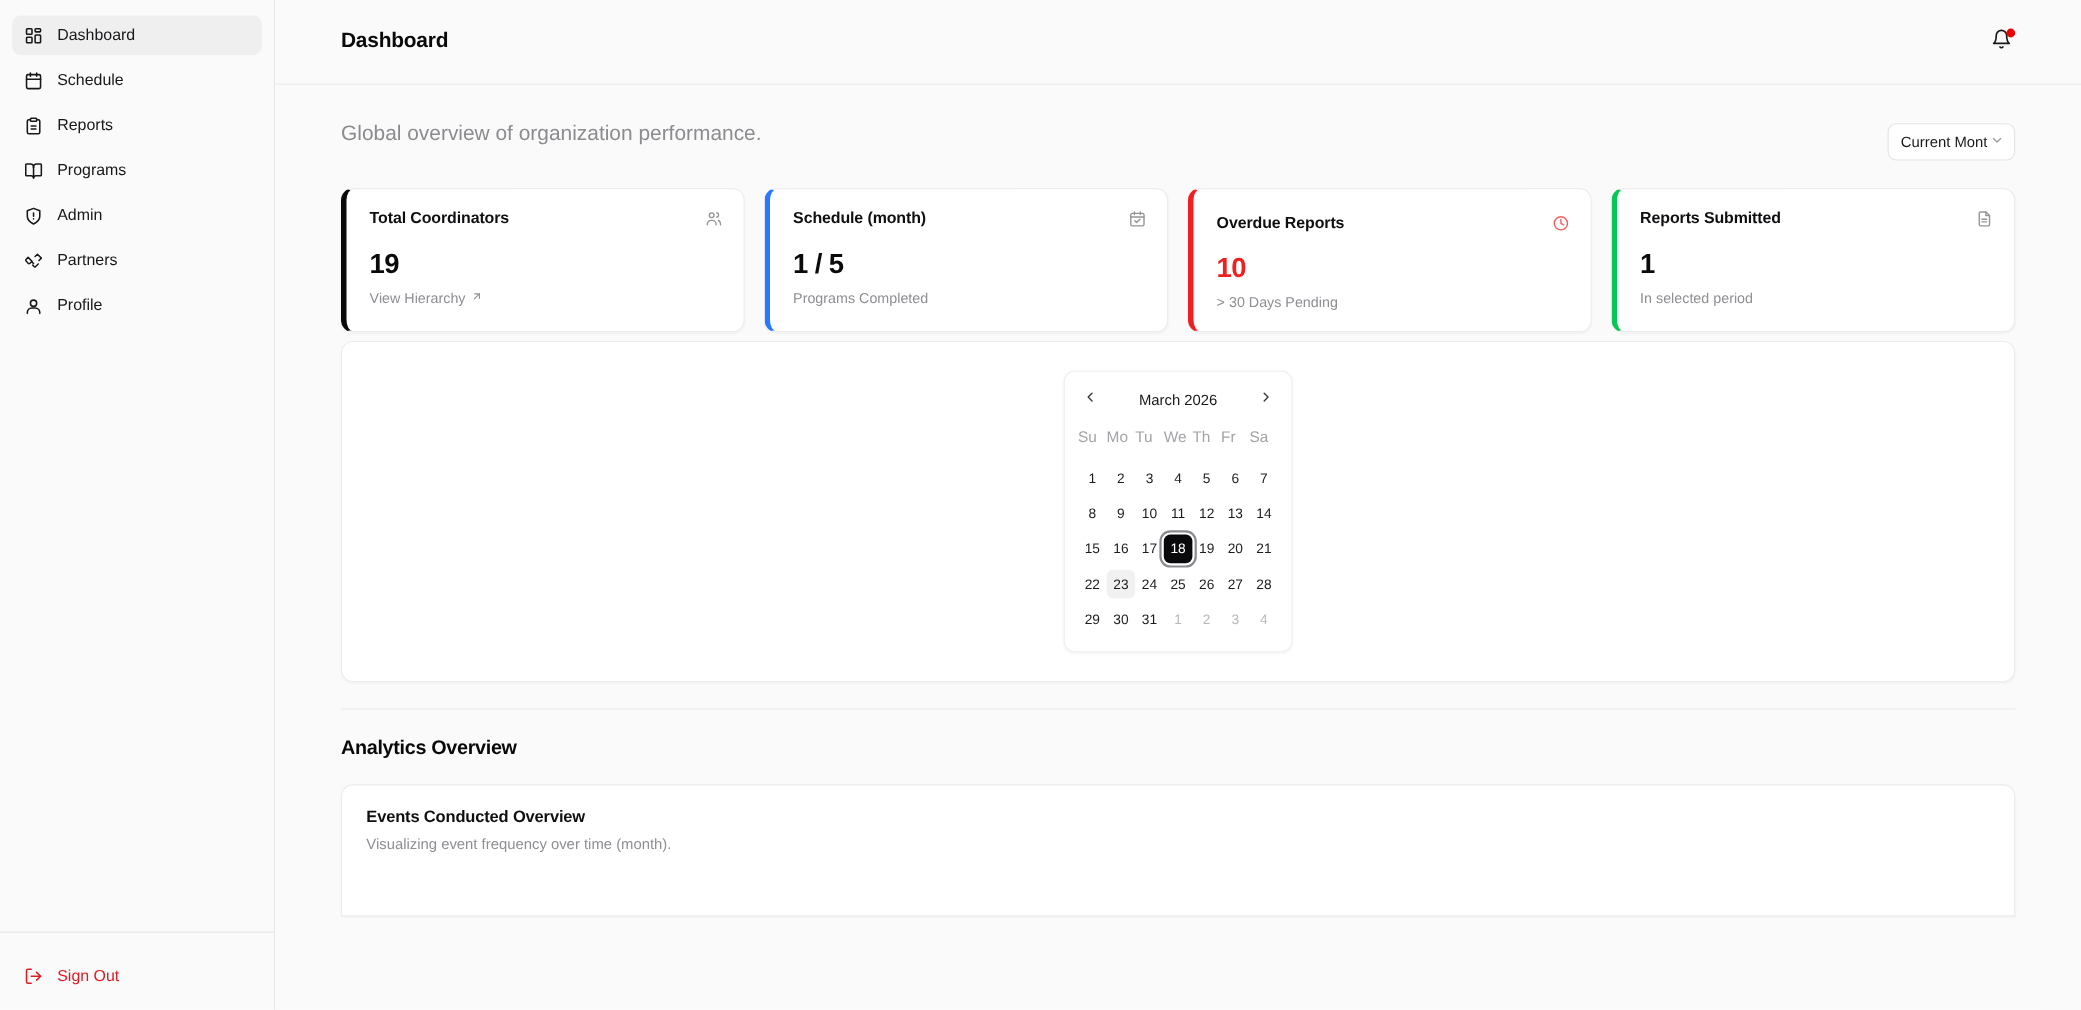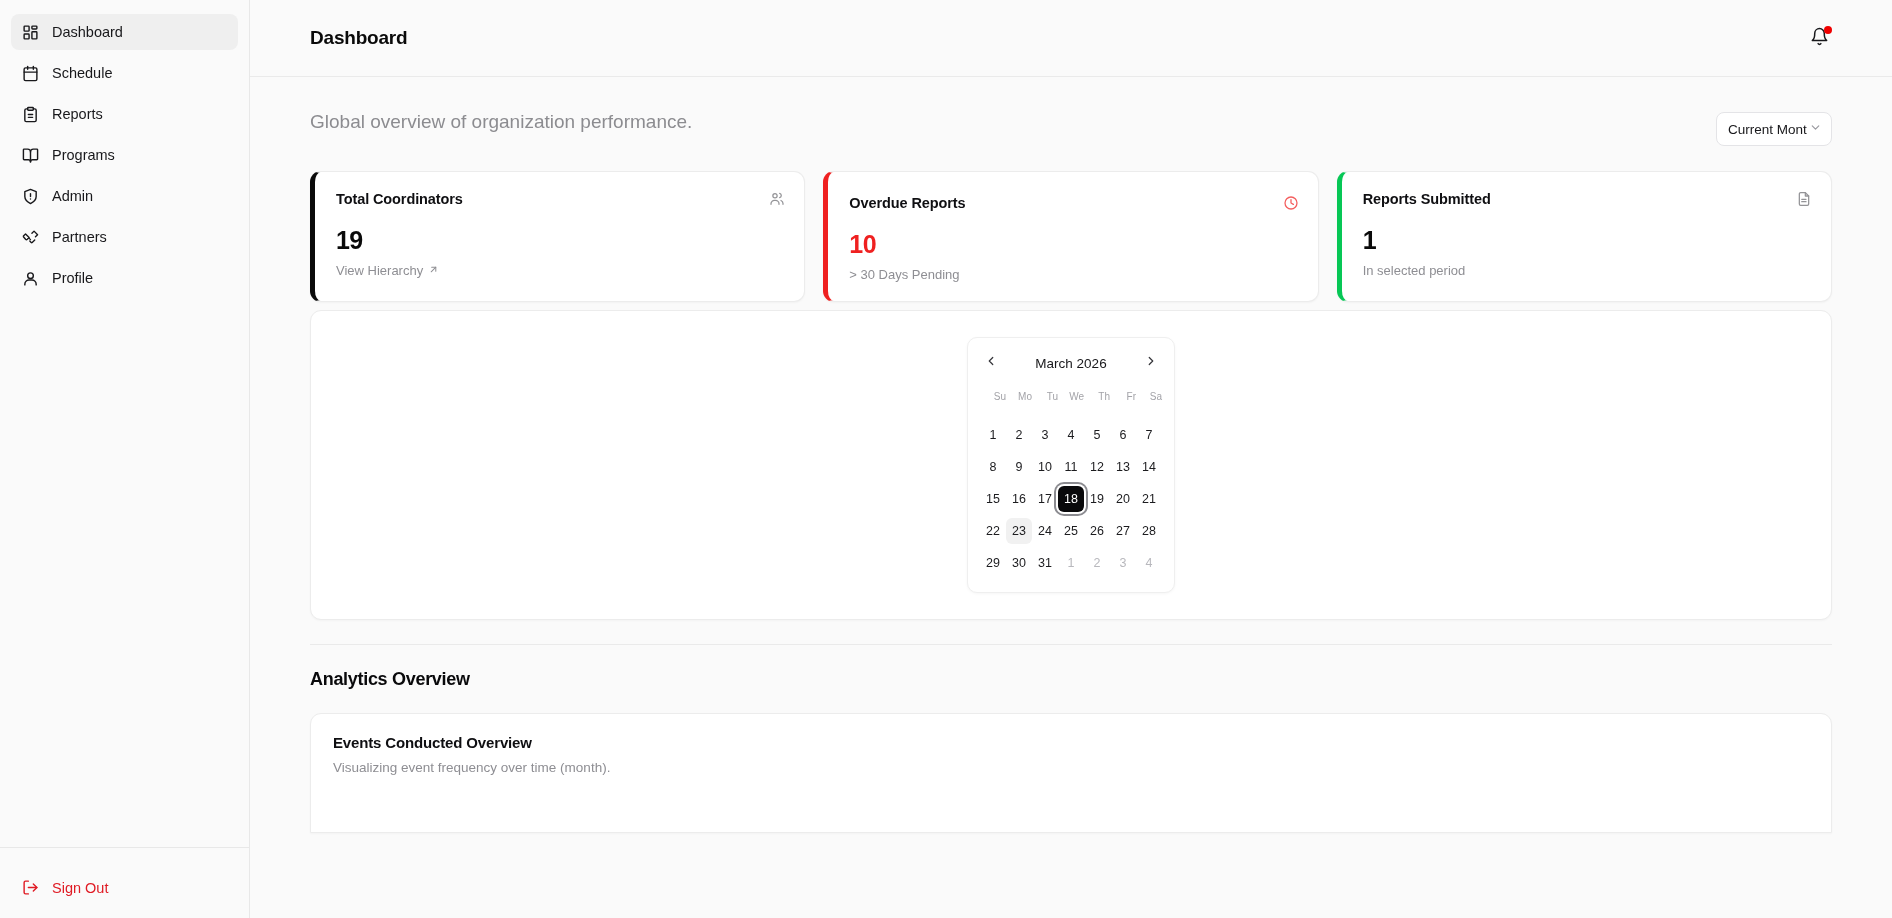--- a/index.html
+++ b/index.html
@@ -163,23 +163,23 @@
   .cal-nav {
     width: 22px; height: 22px;
     display: flex; align-items: center; justify-content: center;
     color: #35353a;
     cursor: pointer;
     border-radius: 5px;
   }
   .cal-title { font-size: 13.5px; font-weight: 500; color: #18181b; }
   .cal-grid { display: grid; grid-template-columns: repeat(7, 1fr); margin-top: 11px; }
   .cal-dow {
-    font-size: 10px;
+    font-size: 14px;
     color: #a3a3a8;
-    text-align: right;
+    text-align: left;
     height: 22px;
     line-height: 22px;
   }
   .cal-day {
     font-size: 12.5px;
     text-align: center;
     height: 26px;
     line-height: 26px;
     margin: 3px 0;
     border-radius: 6px;
@@ -366,20 +366,38 @@
             <span>View Hierarchy</span>
             <span>
               <svg width="11" height="11" viewBox="0 0 24 24" fill="none" stroke="#8e8e93" stroke-width="2.2" stroke-linecap="round" stroke-linejoin="round">
                 <line x1="7" y1="17" x2="17" y2="7"></line>
                   <polyline points="8 7 17 7 17 16"></polyline>
               </svg>
             </span>
           </div>
         </div>
 
+        <div class="stat" id="stat1" style="border-left-color: rgb(41, 121, 255);">
+          <div class="stat-top">
+            <div class="stat-label">Schedule (month)</div>
+            <div class="stat-icon">
+              <svg width="16" height="16" viewBox="0 0 24 24" fill="none" stroke="#6b6b70" stroke-width="1.9" stroke-linecap="round" stroke-linejoin="round">
+                <rect x="3" y="4.5" width="18" height="17" rx="2"></rect>
+                  <line x1="16" y1="2.5" x2="16" y2="6"></line>
+                <line x1="8" y1="2.5" x2="8" y2="6"></line>
+                  <line x1="3" y1="9.5" x2="21" y2="9.5"></line>
+                <polyline points="8.5 14.5 11 17 15.5 12.5"></polyline>
+              </svg>
+            </div>
+          </div>
+          <div class="stat-value" id="stat1v" style="color: rgb(10, 10, 10);">1 / 5</div>
+          <div class="stat-foot">
+            <span>Programs Completed</span>
+          </div>
+        </div>
 
         <div class="stat" id="stat2" style="border-left-color: rgb(239, 32, 32); justify-content: flex-end;">
           <div class="stat-top">
             <div class="stat-label">Overdue Reports</div>
             <div class="stat-icon">
               <svg width="16" height="16" viewBox="0 0 24 24" fill="none" stroke="#ef2020" stroke-width="1.9" stroke-linecap="round" stroke-linejoin="round">
                 <circle cx="12" cy="12" r="9"></circle>
                   <polyline points="12 6.8 12 12 15.6 14"></polyline>
               </svg>
             </div>

